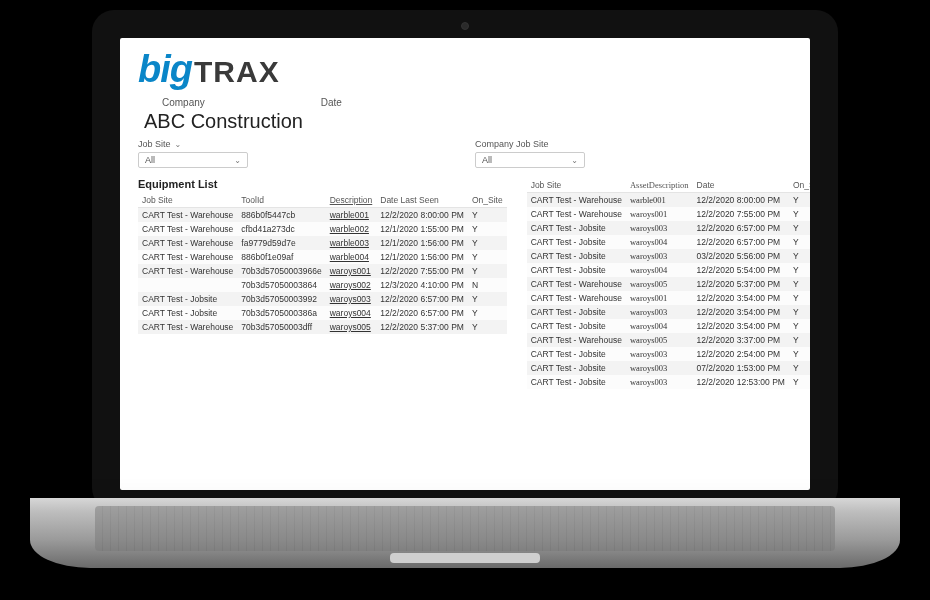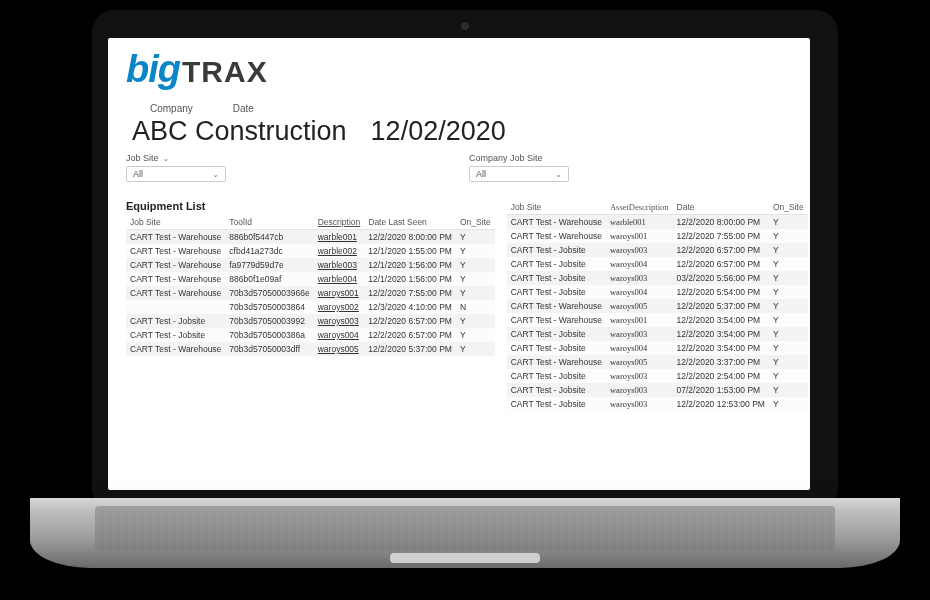--- a/index.html
+++ b/index.html
@@ -14,21 +14,21 @@
   
   .laptop-frame {
     position: absolute;
     top: 10px;
     left: 92px;
     width: 746px;
     height: 500px;
     background: #111;
     border-radius: 22px;
     box-shadow: 0 15px 40px rgba(0,0,0,0.6);
-    padding: 28px 28px 20px 16px;
+    padding: 28px 28px 20px 28px;
   }
   .camera {
     position: absolute;
     top: 12px;
     left: 50%;
     transform: translateX(-50%);
     width: 8px; height: 8px;
     background: #2a2a2a;
     border-radius: 50%;
     border: 1px solid #333;
@@ -83,41 +83,41 @@
   }
   .logo-trax {
     font-size: 30px;
     color: #3a3a3a;
     letter-spacing: 1px;
     font-family: Arial, sans-serif;
     font-weight: 600;
     margin-left: 2px;
   }
 
-  .labels { display:flex; gap:40px; font-size:10px; color:#555; margin: 12px 0 2px 24px; text-align: center;}
-  .values { display:flex; gap:24px; font-size:27px; color:#222; margin: 0 0 6px 6px; font-family: Arial, sans-serif; }
+  .labels { display:flex; gap:116px; font-size:10px; color:#555; margin: 6px 0 2px 24px; text-align: center;}
+  .values { display:flex; gap:24px; font-size:20px; color:#222; margin: 0 0 6px 6px; font-family: Arial, sans-serif; }
   .values span:first-child { min-width:150px; }
 
   .filters-row { display:flex; }
   .filters-left { width:50%; }
   .filters-right { width:50%; padding-left:10px; }
   .filter-label { font-size:9px; color:#555; display:flex; align-items:center; gap:4px;}
   .caret { font-size:8px; color:#777; }
   .select {
     display:inline-flex; align-items:center; justify-content:space-between;
-    width:100px; height:16px;
+    width:110px; height:16px;
     padding: 0 6px;
     font-size:9px; color:#555;
     border:1px solid #ccc; border-radius:2px;
     margin-top:3px;
     background:#fff;
   }
   .select .caret { font-size:8px; }
 
-  .columns { display:flex; gap:12px; margin-top:18px; }
+  .columns { display:flex; gap:20px; margin-top:10px; }
   .col { flex:1; }
   .section-title { font-size:11px; font-weight:700; color:#222; margin-bottom:3px; }
 
   table { width:100%; border-collapse: collapse; font-size:8.5px; color:#333; }
   th { text-align:left; font-weight:400; color:#555; padding:2px 4px; border-bottom:1px solid #e4e4e4; font-size:8.5px;}
   td { padding:2px 4px; white-space:nowrap; overflow:hidden; text-overflow:ellipsis; }
   tbody tr:nth-child(odd) { background:#f3f3f3; }
   tbody tr:nth-child(even) { background:#fcfcfc; }
 
   .eq-col-jobsite   { width:30%; }
@@ -142,21 +142,20 @@
       <span class="logo-big">big</span>
       <span class="logo-trax">TRAX</span>
     </div>
 
     <div class="labels">
       <span>Company</span>
       <span>Date</span>
     </div>
     <div class="values">
       <span>ABC Construction</span>
-      <span>12/02/2020</span>
     </div>
 
     <div class="filters-row">
       <div class="filters-left">
         <div class="filter-label">
           <span>Job Site</span>
           <span class="caret">⌄</span>
         </div>
         <div class="select">
           <span>All</span>

